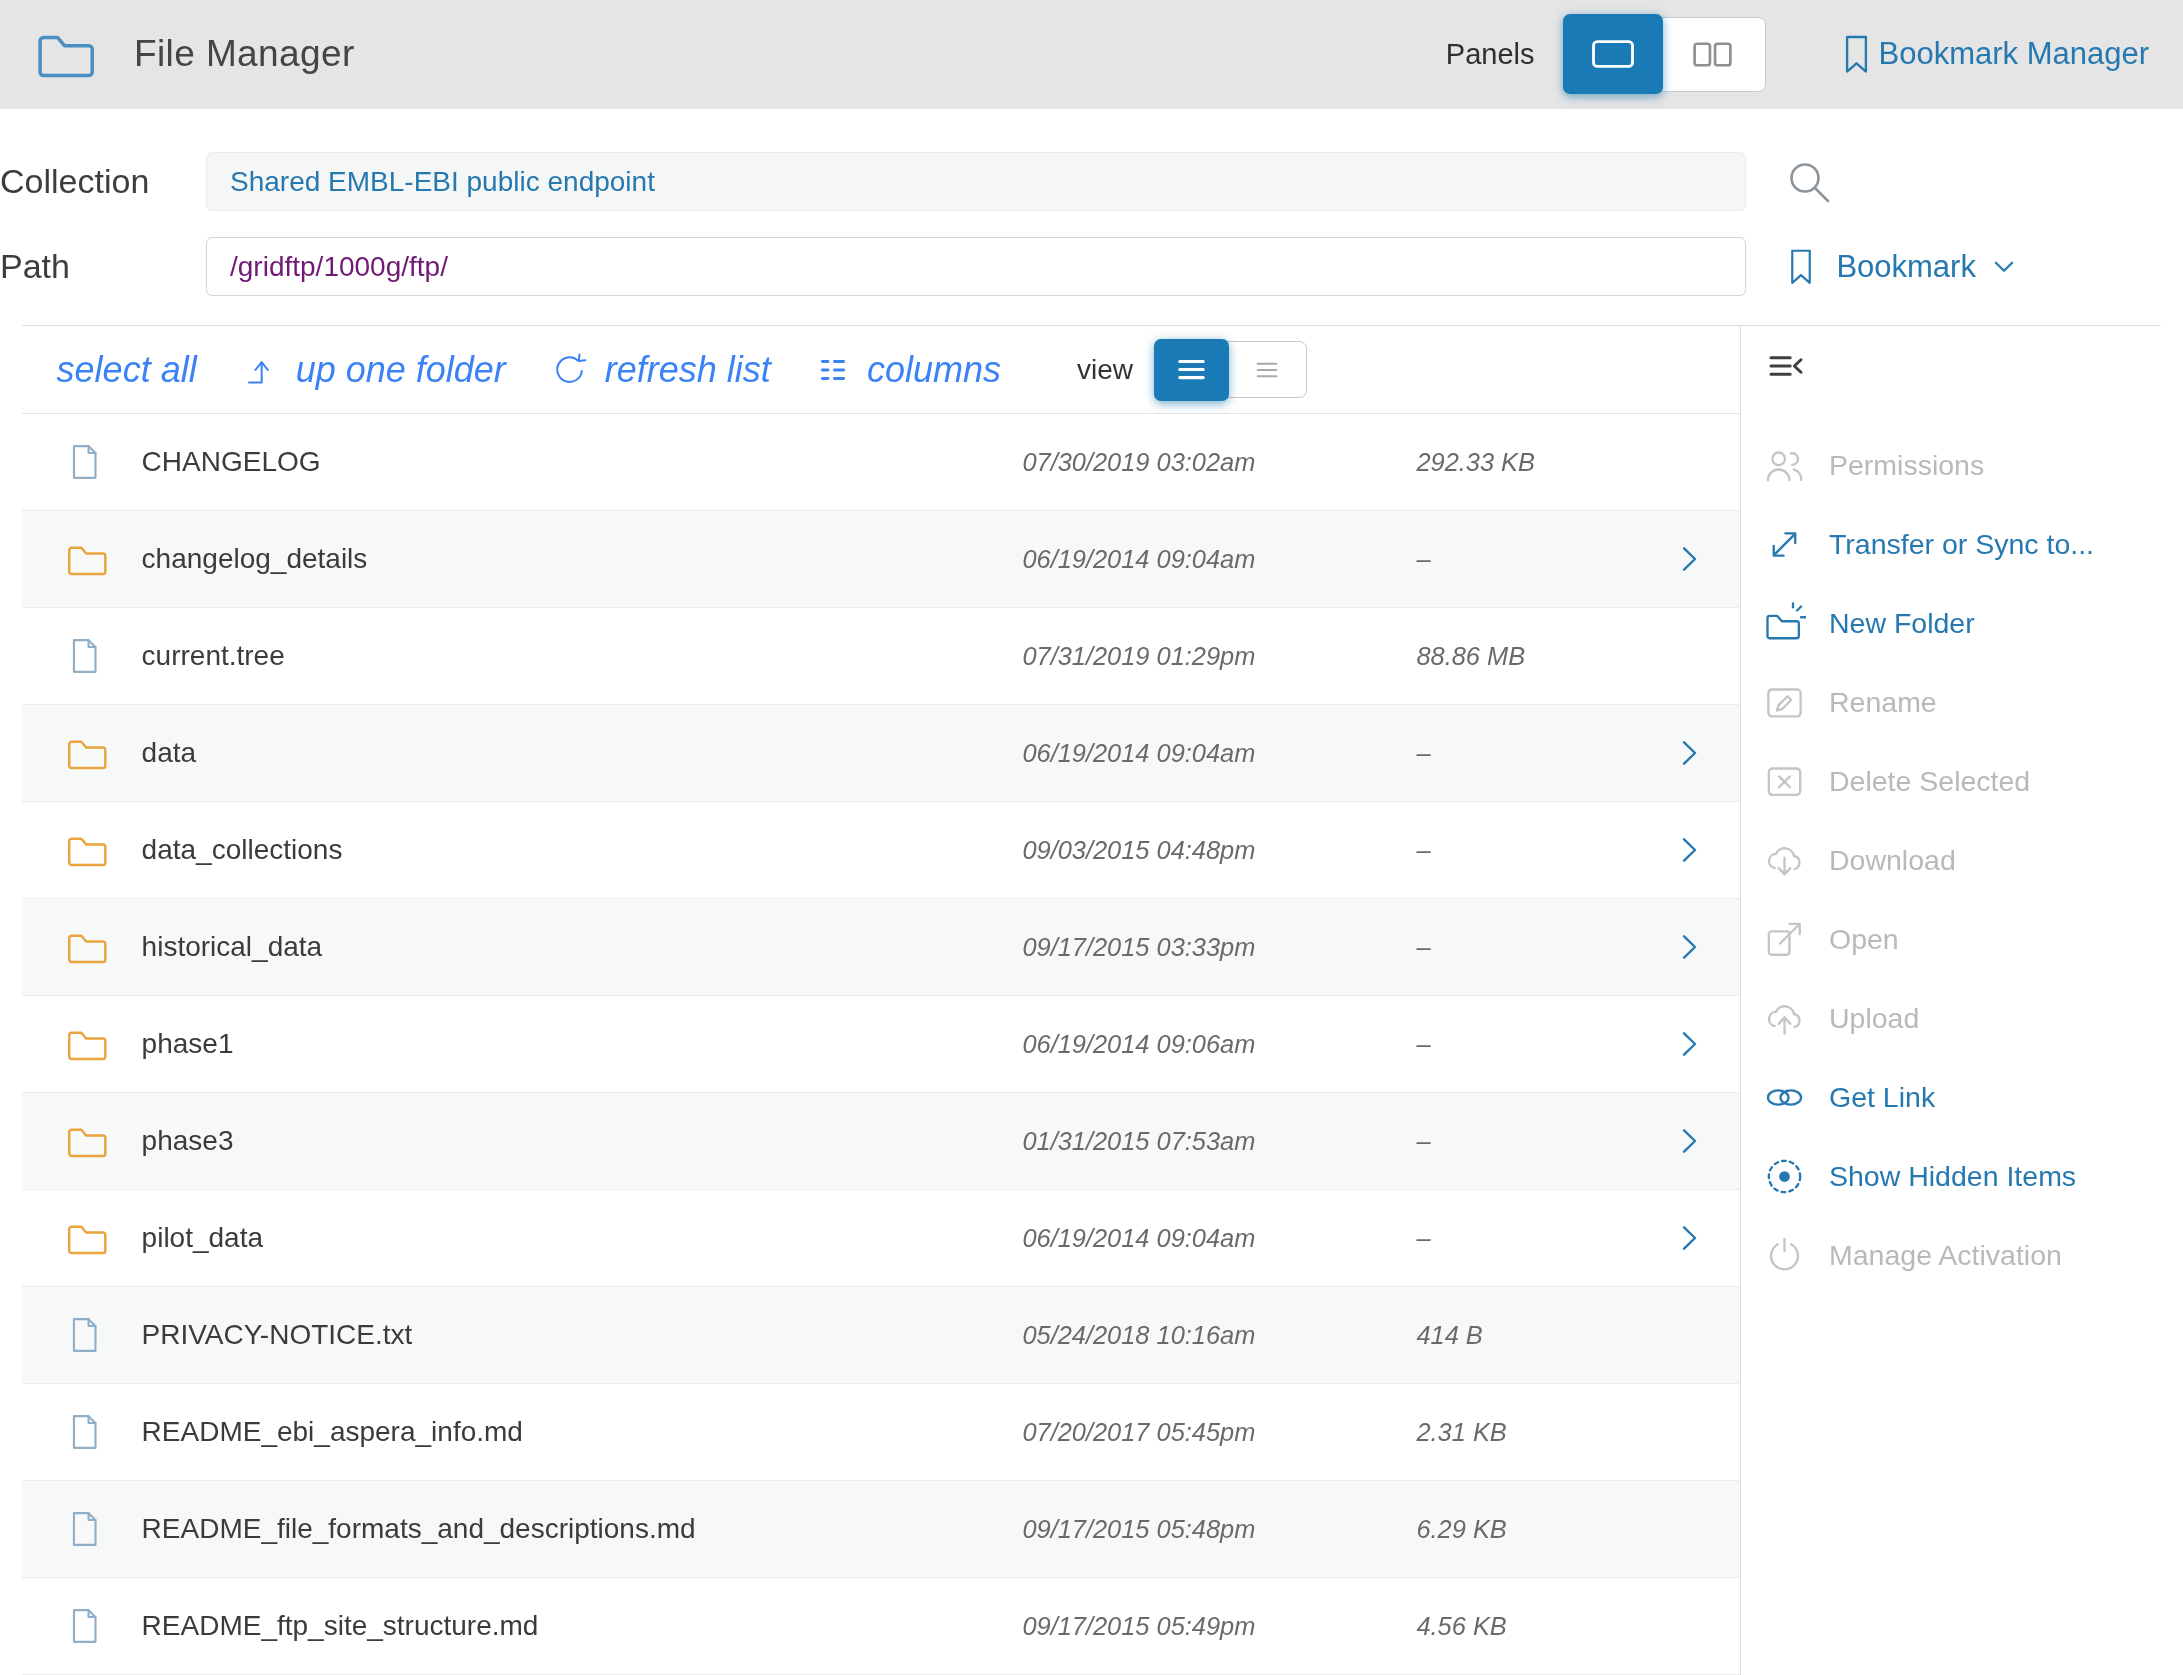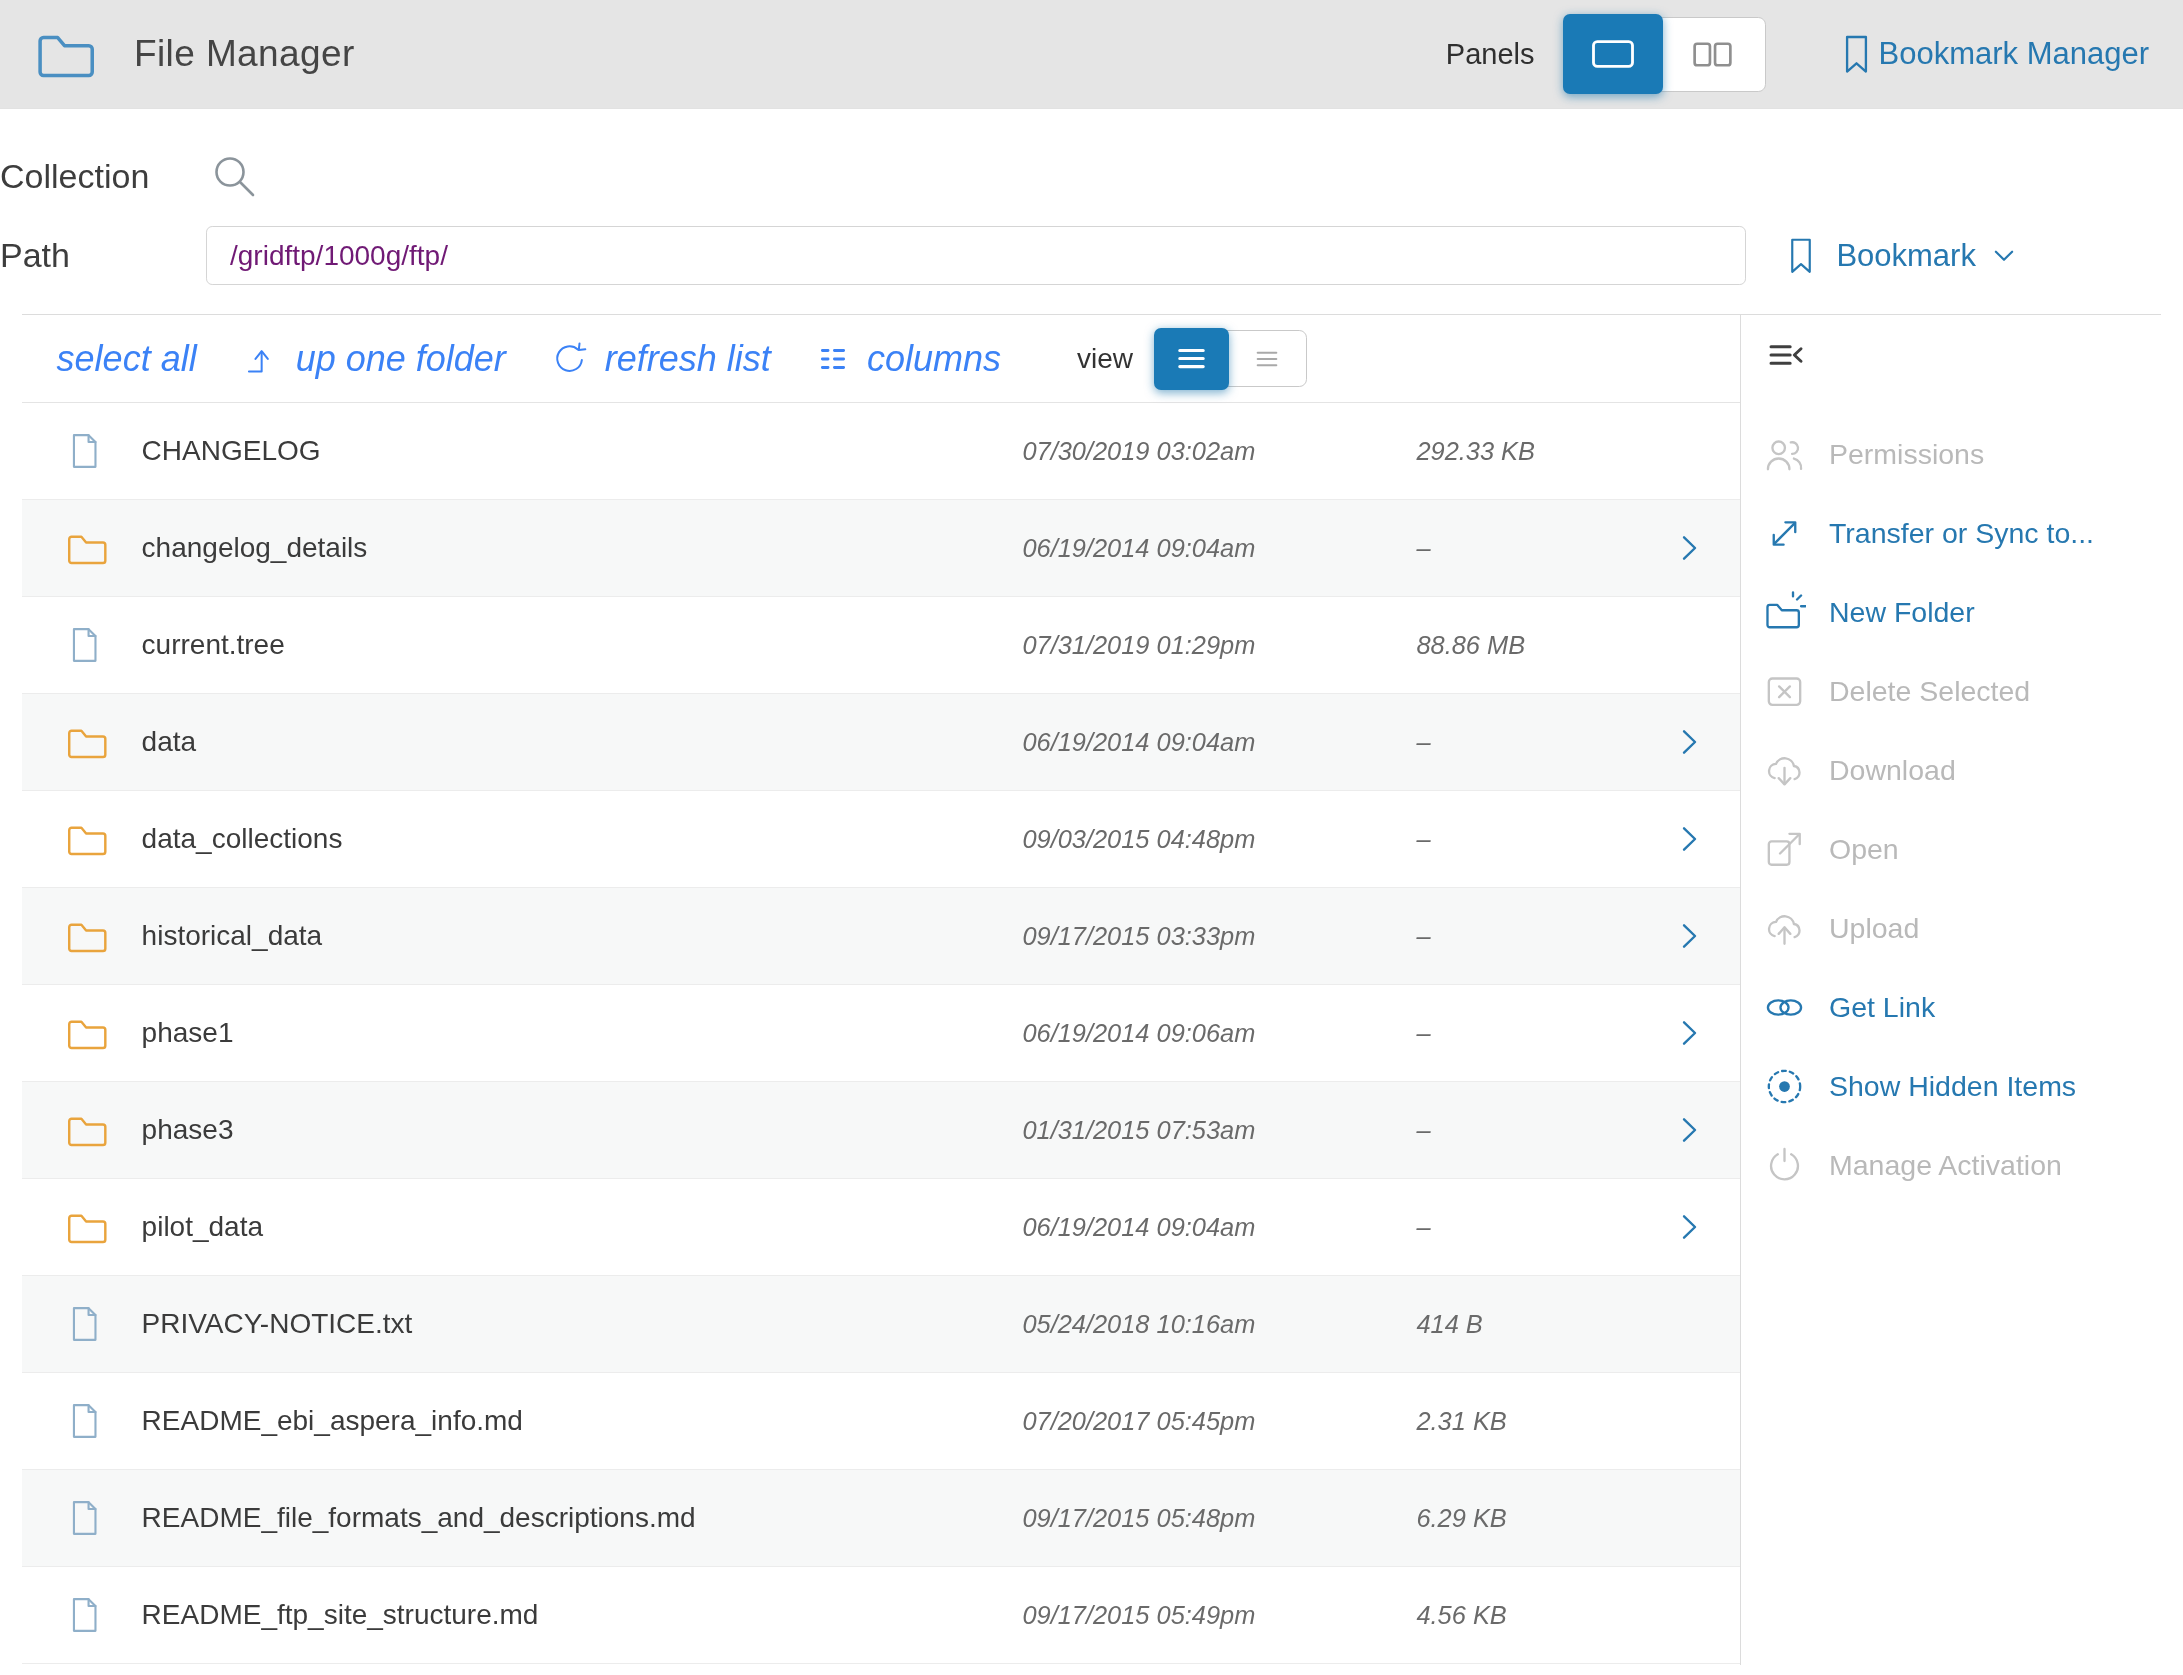--- a/index.html
+++ b/index.html
@@ -217,20 +217,21 @@
     <div class="bookmark-manager">
       <svg class="ic" viewBox="0 0 48 48">
           <use href="#icon-bookmark"></use>
         </svg>
       <span>Bookmark Manager</span>
     </div>
   </header>
 
   <div class="field-row collection-row">
     <span class="field-label">Collection</span>
+    <input class="field-input collection-input" readonly="" value="Shared EMBL-EBI public endpoint" style="">
     <button class="search-btn">
       <svg class="ic" viewBox="0 0 48 48">
           <use href="#icon-search"></use>
         </svg>
     </button>
   </div>
 
   <div class="field-row path-row">
     <span class="field-label">Path</span>
     <input class="field-input path-input" value="/gridftp/1000g/ftp/" style="">
@@ -540,20 +541,28 @@
 
   <div class="side-item enabled">
     <span class="icon-holder">
               <svg class="ic" viewBox="0 0 48 48">
                 <use href="#icon-new-folder"></use>
               </svg>
             </span>
     <span class="side-label">New Folder</span>
   </div>
 
+  <div class="side-item disabled">
+    <span class="icon-holder">
+              <svg class="ic" viewBox="0 0 48 48">
+                <use href="#icon-rename"></use>
+              </svg>
+            </span>
+    <span class="side-label">Rename</span>
+  </div>
 
   <div class="side-item disabled">
     <span class="icon-holder">
               <svg class="ic" viewBox="0 0 48 48">
                 <use href="#icon-delete"></use>
               </svg>
             </span>
     <span class="side-label">Delete Selected</span>
   </div>
 

